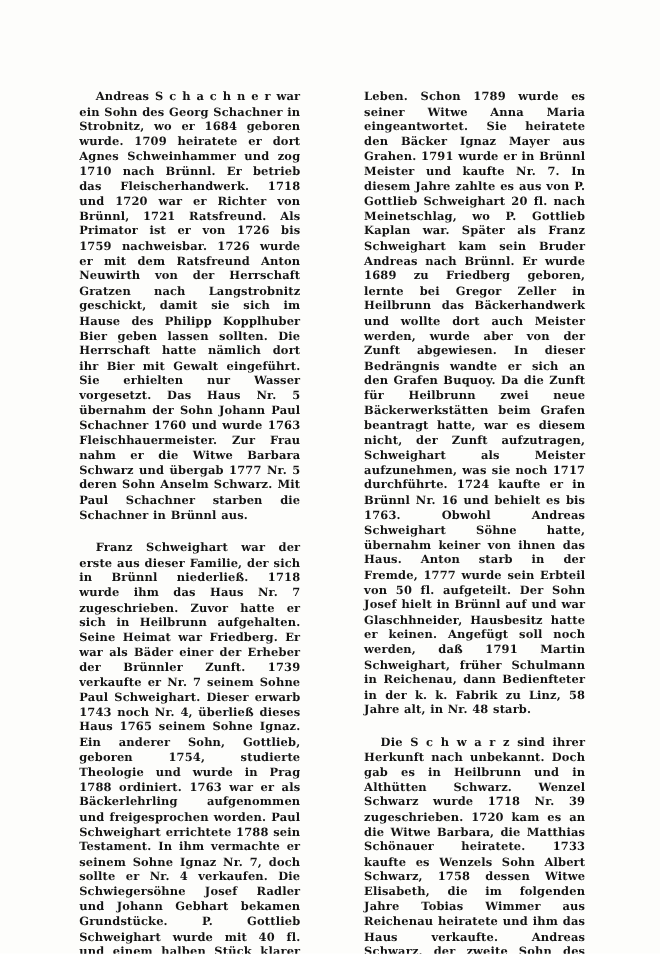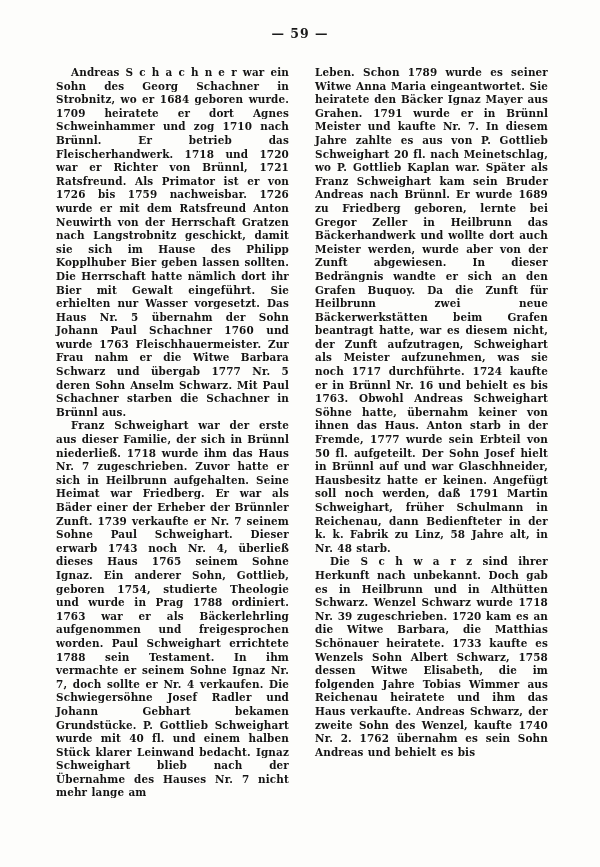--- a/index.html
+++ b/index.html
@@ -42,21 +42,21 @@
     gap: 26px;
   }
   .col {
     width: 233px;
   }
   .para {
     font-size: 10.4px;
     line-height: 13.6px;
     text-align: justify;
     text-justify: inter-word;
-    margin: 0;
+    margin: 16px;
     hyphens: manual;
     font-family: "DejaVu Serif", serif;
     letter-spacing: 0.15px;
     word-spacing: 0.4px;
   }
   .para.indent {
     text-indent: 15px;
   }
   
   .fraktur {
@@ -67,21 +67,20 @@
   }
   .pg-num {
     font-family: "DejaVu Serif", serif;
   }
 </style>
 </head>
 <body>
 
 <div class="page">
 
-  <div class="page-header pg-num">— 59 —</div>
 
   <div class="columns">
 
     <div class="col">
       <p class="para indent fraktur">Andreas S c h a c h n e r war ein Sohn des Georg Schachner in Strobnitz, wo er 1684 geboren wurde. 1709 heiratete er dort Agnes Schweinhammer und zog 1710 nach Brünnl. Er betrieb das Fleischerhandwerk. 1718 und 1720 war er Richter von Brünnl, 1721 Ratsfreund. Als Primator ist er von 1726 bis 1759 nachweisbar. 1726 wurde er mit dem Ratsfreund Anton Neuwirth von der Herrschaft Gratzen nach Langstrobnitz geschickt, damit sie sich im Hause des Philipp Kopplhuber Bier geben lassen sollten. Die Herrschaft hatte nämlich dort ihr Bier mit Gewalt eingeführt. Sie erhielten nur Wasser vorgesetzt. Das Haus Nr. 5 übernahm der Sohn Johann Paul Schachner 1760 und wurde 1763 Fleischhauermeister. Zur Frau nahm er die Witwe Barbara Schwarz und übergab 1777 Nr. 5 deren Sohn Anselm Schwarz. Mit Paul Schachner starben die Schachner in Brünnl aus.</p>
       <p class="para indent fraktur">Franz Schweighart war der erste aus dieser Familie, der sich in Brünnl niederließ. 1718 wurde ihm das Haus Nr. 7 zugeschrieben. Zuvor hatte er sich in Heilbrunn aufgehalten. Seine Heimat war Friedberg. Er war als Bäder einer der Erheber der Brünnler Zunft. 1739 verkaufte er Nr. 7 seinem Sohne Paul Schweighart. Dieser erwarb 1743 noch Nr. 4, überließ dieses Haus 1765 seinem Sohne Ignaz. Ein anderer Sohn, Gottlieb, geboren 1754, studierte Theologie und wurde in Prag 1788 ordiniert. 1763 war er als Bäckerlehrling aufgenommen und freigesprochen worden. Paul Schweighart errichtete 1788 sein Testament. In ihm vermachte er seinem Sohne Ignaz Nr. 7, doch sollte er Nr. 4 verkaufen. Die Schwiegersöhne Josef Radler und Johann Gebhart bekamen Grundstücke. P. Gottlieb Schweighart wurde mit 40 fl. und einem halben Stück klarer Leinwand bedacht. Ignaz Schweighart blieb nach der Übernahme des Hauses Nr. 7 nicht mehr lange am</p>
     </div>
 
     <div class="col">
       <p class="para fraktur">Leben. Schon 1789 wurde es seiner Witwe Anna Maria eingeantwortet. Sie heiratete den Bäcker Ignaz Mayer aus Grahen. 1791 wurde er in Brünnl Meister und kaufte Nr. 7. In diesem Jahre zahlte es aus von P. Gottlieb Schweighart 20 fl. nach Meinetschlag, wo P. Gottlieb Kaplan war. Später als Franz Schweighart kam sein Bruder Andreas nach Brünnl. Er wurde 1689 zu Friedberg geboren, lernte bei Gregor Zeller in Heilbrunn das Bäckerhandwerk und wollte dort auch Meister werden, wurde aber von der Zunft abgewiesen. In dieser Bedrängnis wandte er sich an den Grafen Buquoy. Da die Zunft für Heilbrunn zwei neue Bäckerwerkstätten beim Grafen beantragt hatte, war es diesem nicht, der Zunft aufzutragen, Schweighart als Meister aufzunehmen, was sie noch 1717 durchführte. 1724 kaufte er in Brünnl Nr. 16 und behielt es bis 1763. Obwohl Andreas Schweighart Söhne hatte, übernahm keiner von ihnen das Haus. Anton starb in der Fremde, 1777 wurde sein Erbteil von 50 fl. aufgeteilt. Der Sohn Josef hielt in Brünnl auf und war Glaschhneider, Hausbesitz hatte er keinen. Angefügt soll noch werden, daß 1791 Martin Schweighart, früher Schulmann in Reichenau, dann Bedienfteter in der k. k. Fabrik zu Linz, 58 Jahre alt, in Nr. 48 starb.</p>

